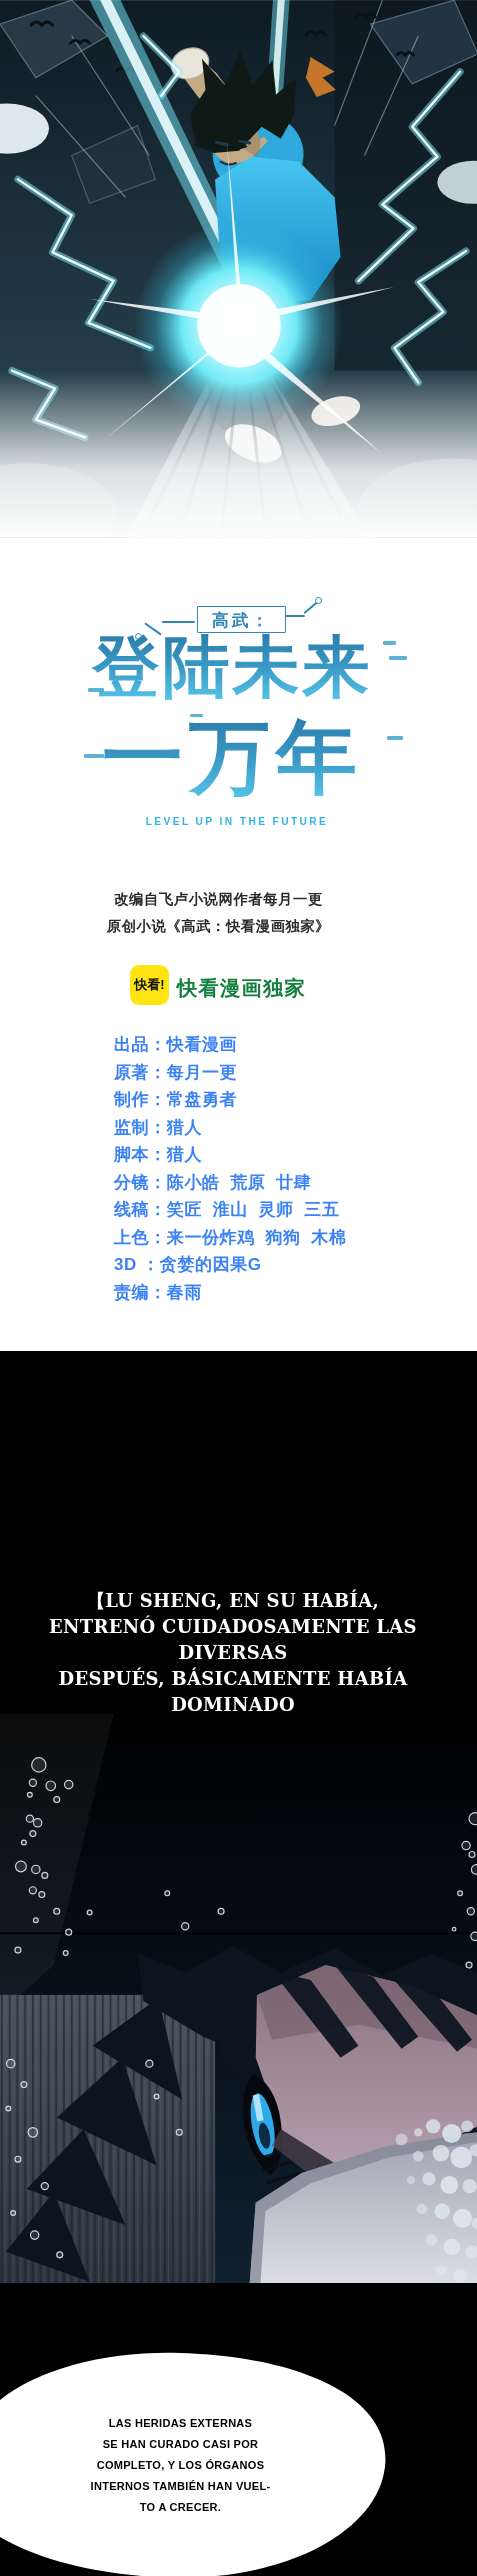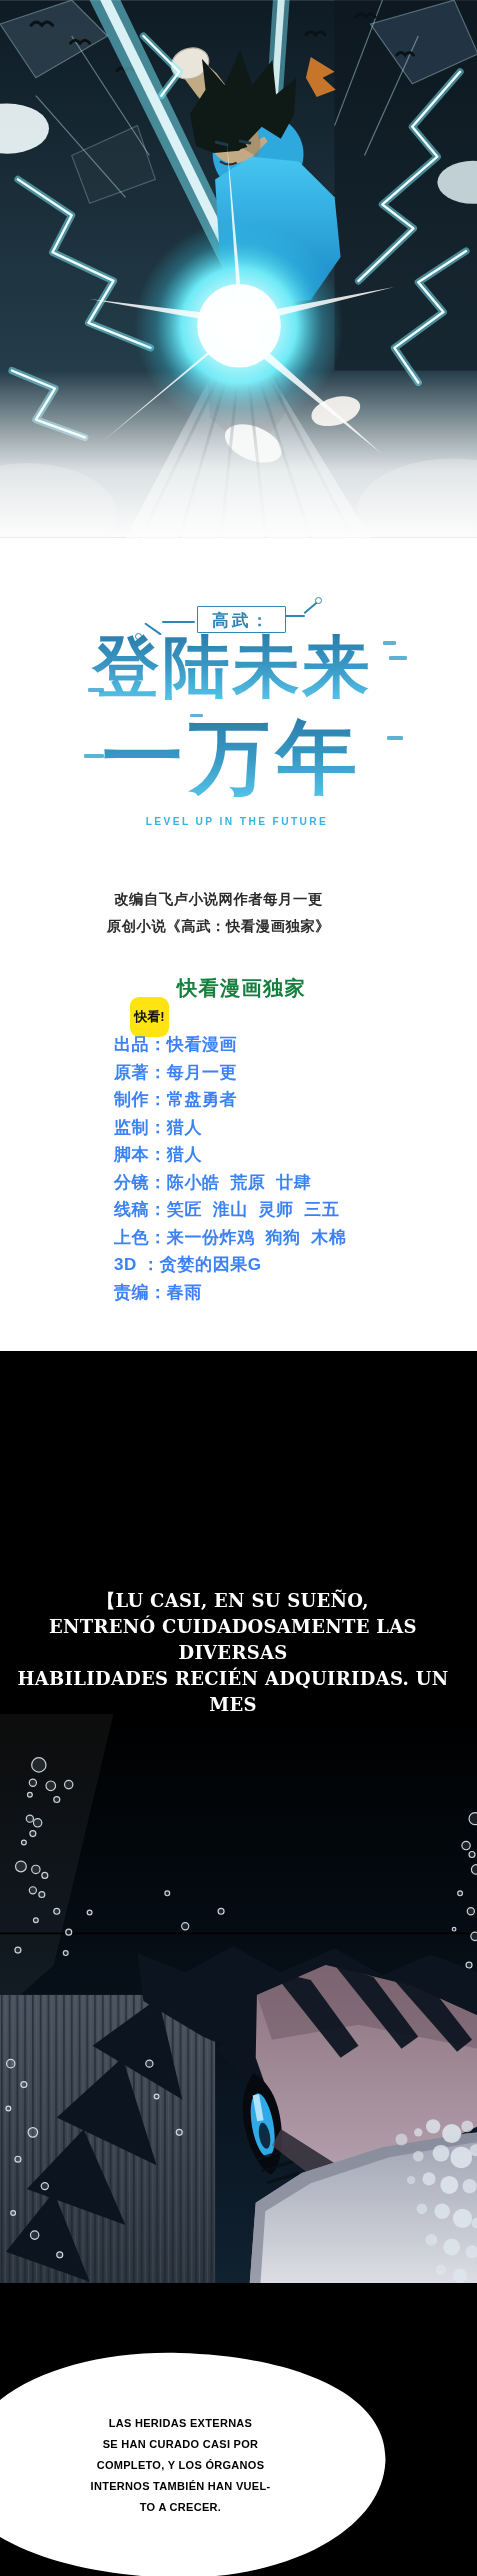--- a/index.html
+++ b/index.html
@@ -44,21 +44,21 @@
     color:#2b2b2b;font-size:14.3px;font-weight:600;letter-spacing:0.6px;
   }
   .info1{top:890px;}
   .info2{top:917px;}
 
   
   .kk-logo{
     position:absolute;top:965px;left:130px;width:39px;height:40px;
     background:#FFE411;border-radius:9px;
     display:flex;align-items:center;justify-content:center;
-    color:#111;font-size:13px;font-weight:bold;letter-spacing:0;margin-top:32px;
+    color:#111;font-size:13px;font-weight:bold;letter-spacing:0;
   }
   .kk-exclusive{
     position:absolute;top:974px;left:177px;
     color:#15803d;font-size:20.3px;font-weight:bold;letter-spacing:1.2px;
   }
 
   
   .credit{
     position:absolute;left:114px;height:27.5px;line-height:27.5px;
     color:#3b82f6;font-size:17px;font-weight:600;white-space:pre;letter-spacing:0.6px;
@@ -246,23 +246,22 @@
     <div class="credit" style="top:1169px;">分镜：陈小皓  荒原  廿肆</div>
     <div class="credit" style="top:1196px;">线稿：笑匠  淮山  灵师  三五</div>
     <div class="credit" style="top:1224px;">上色：来一份炸鸡  狗狗  木棉</div>
     <div class="credit" style="top:1251px;">3D ：贪婪的因果G</div>
     <div class="credit" style="top:1279px;">责编：春雨</div>
   </div>
 
   <div class="black-zone">
 
     <div class="narration">
-      <div>【LU CASI, EN SU SUEÑO,</div>
+      <div>【LU SHENG, EN SU HABÍA,</div>
       <div>ENTRENÓ CUIDADOSAMENTE LAS DIVERSAS</div>
-      <div>HABILIDADES RECIÉN ADQUIRIDAS. UN MES</div>
       <div>DESPUÉS, BÁSICAMENTE HABÍA DOMINADO</div>
       <div>TODAS LAS HABILIDADES.】</div>
     </div>
 
     <svg class="abs" style="top:363px;left:0" width="478" height="569" viewBox="0 0 800 952">
       <defs>
         <linearGradient id="wBg" x1="0" y1="0" x2="0" y2="1">
           <stop offset="0" stop-color="#000000"></stop>
             <stop offset="0.35" stop-color="#040b12"></stop>
           <stop offset="0.7" stop-color="#0a1622"></stop>

